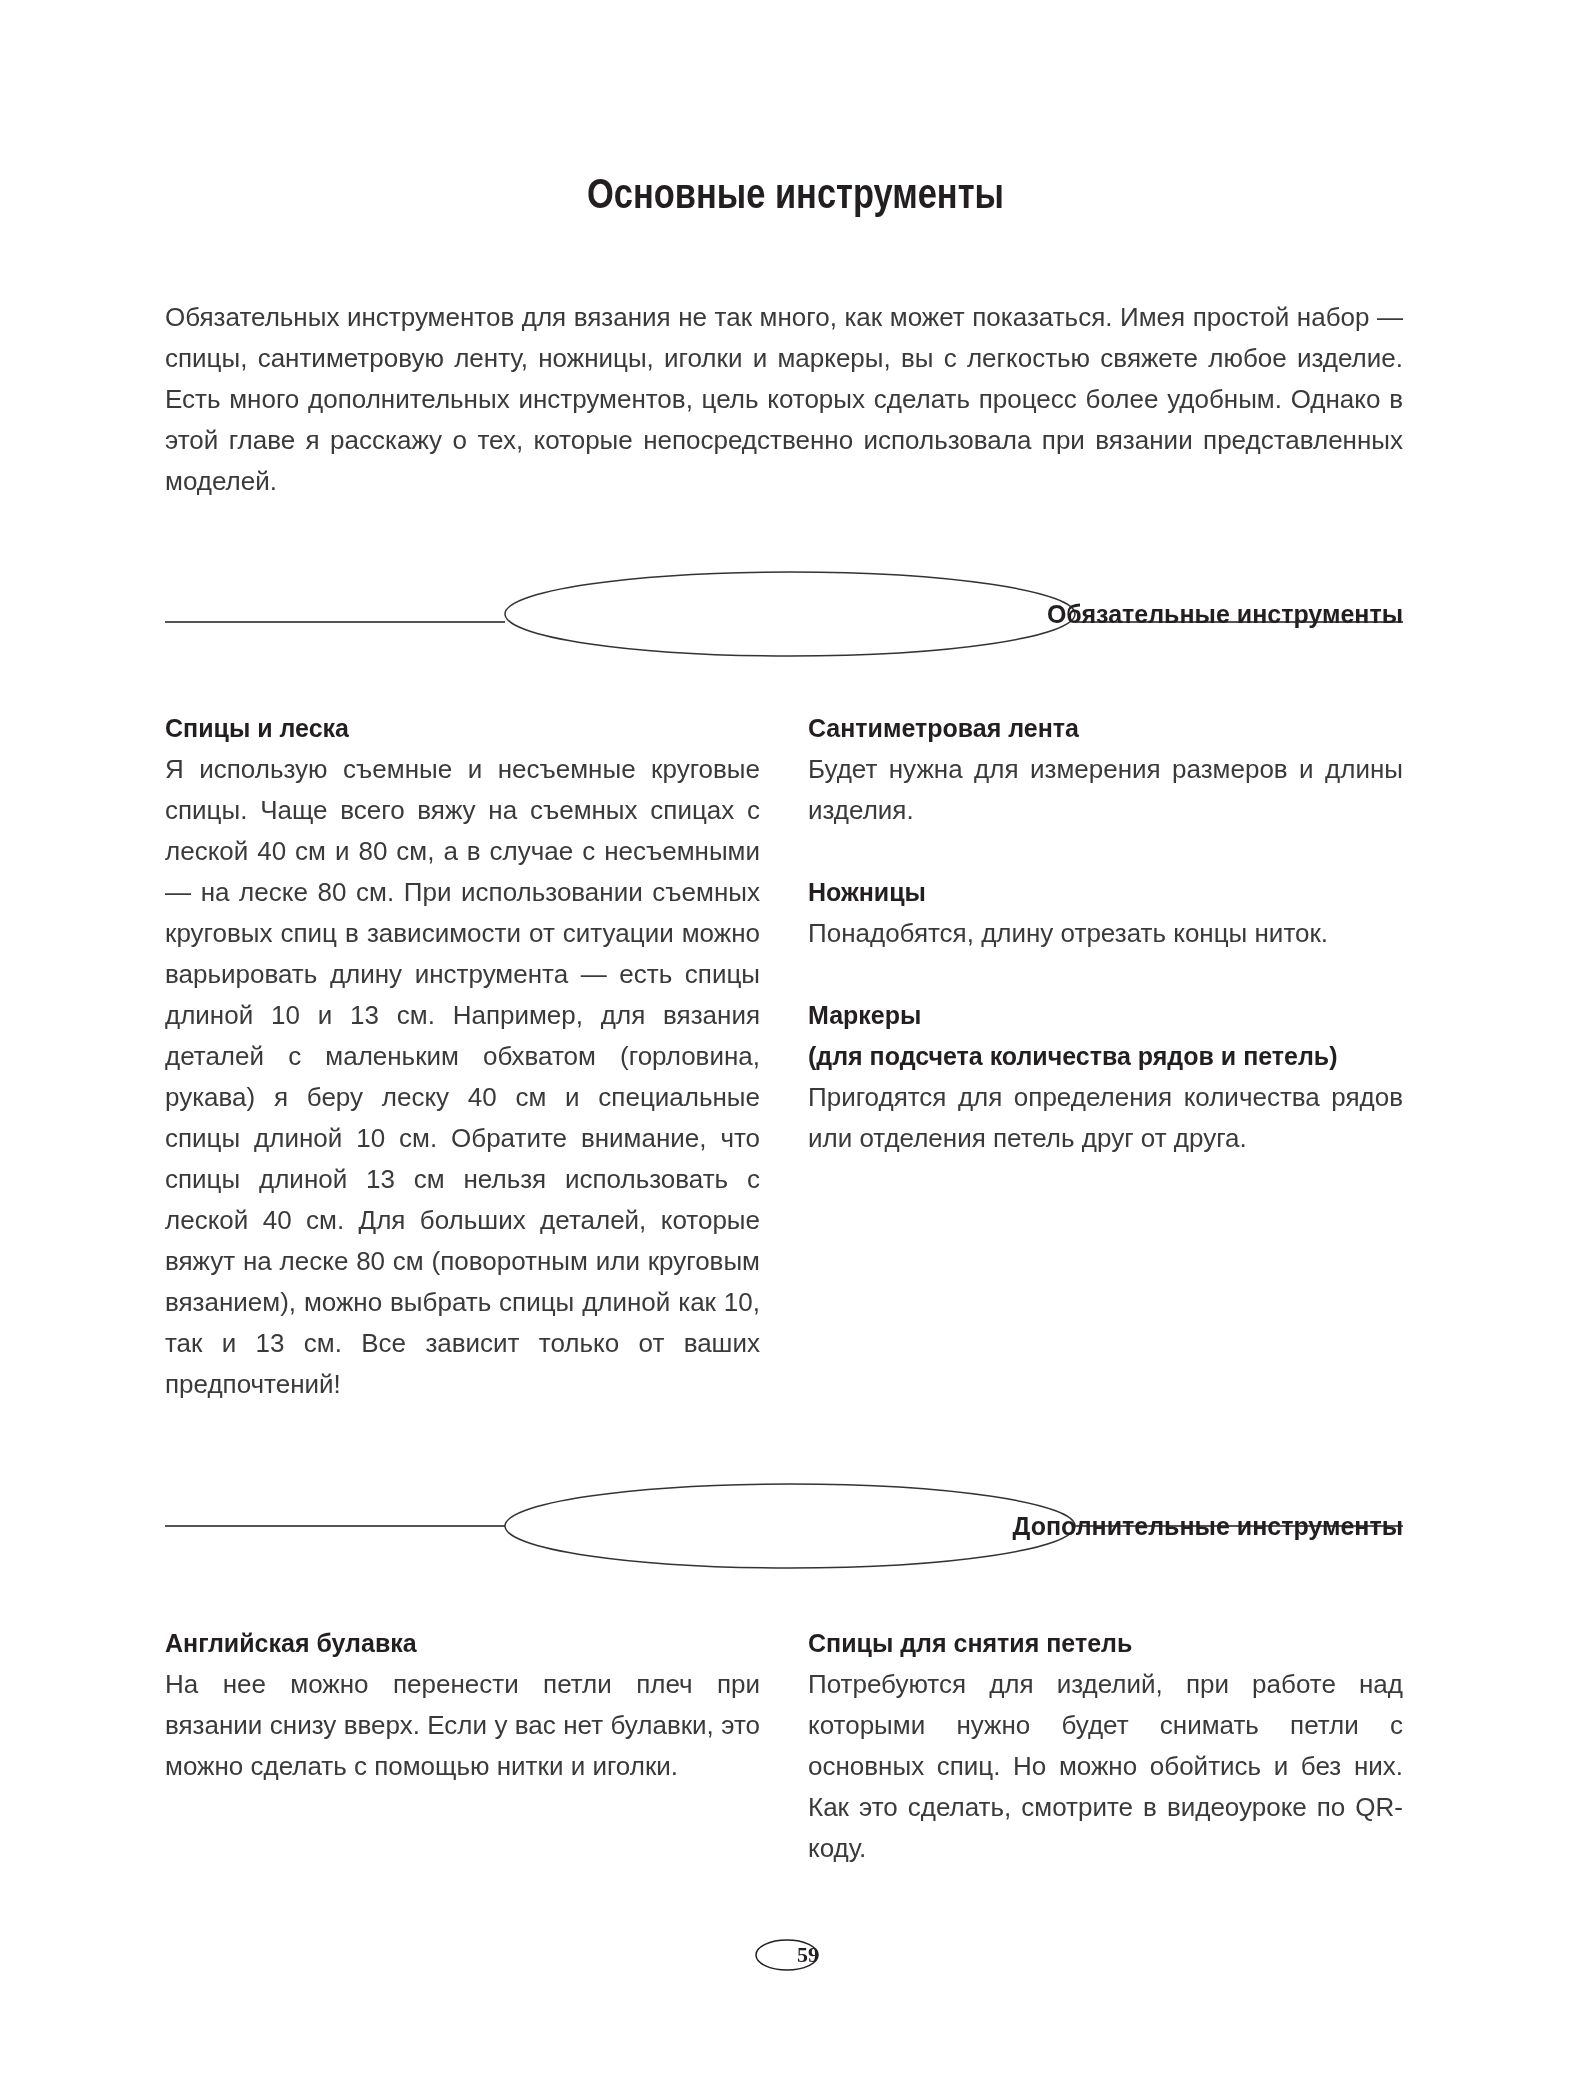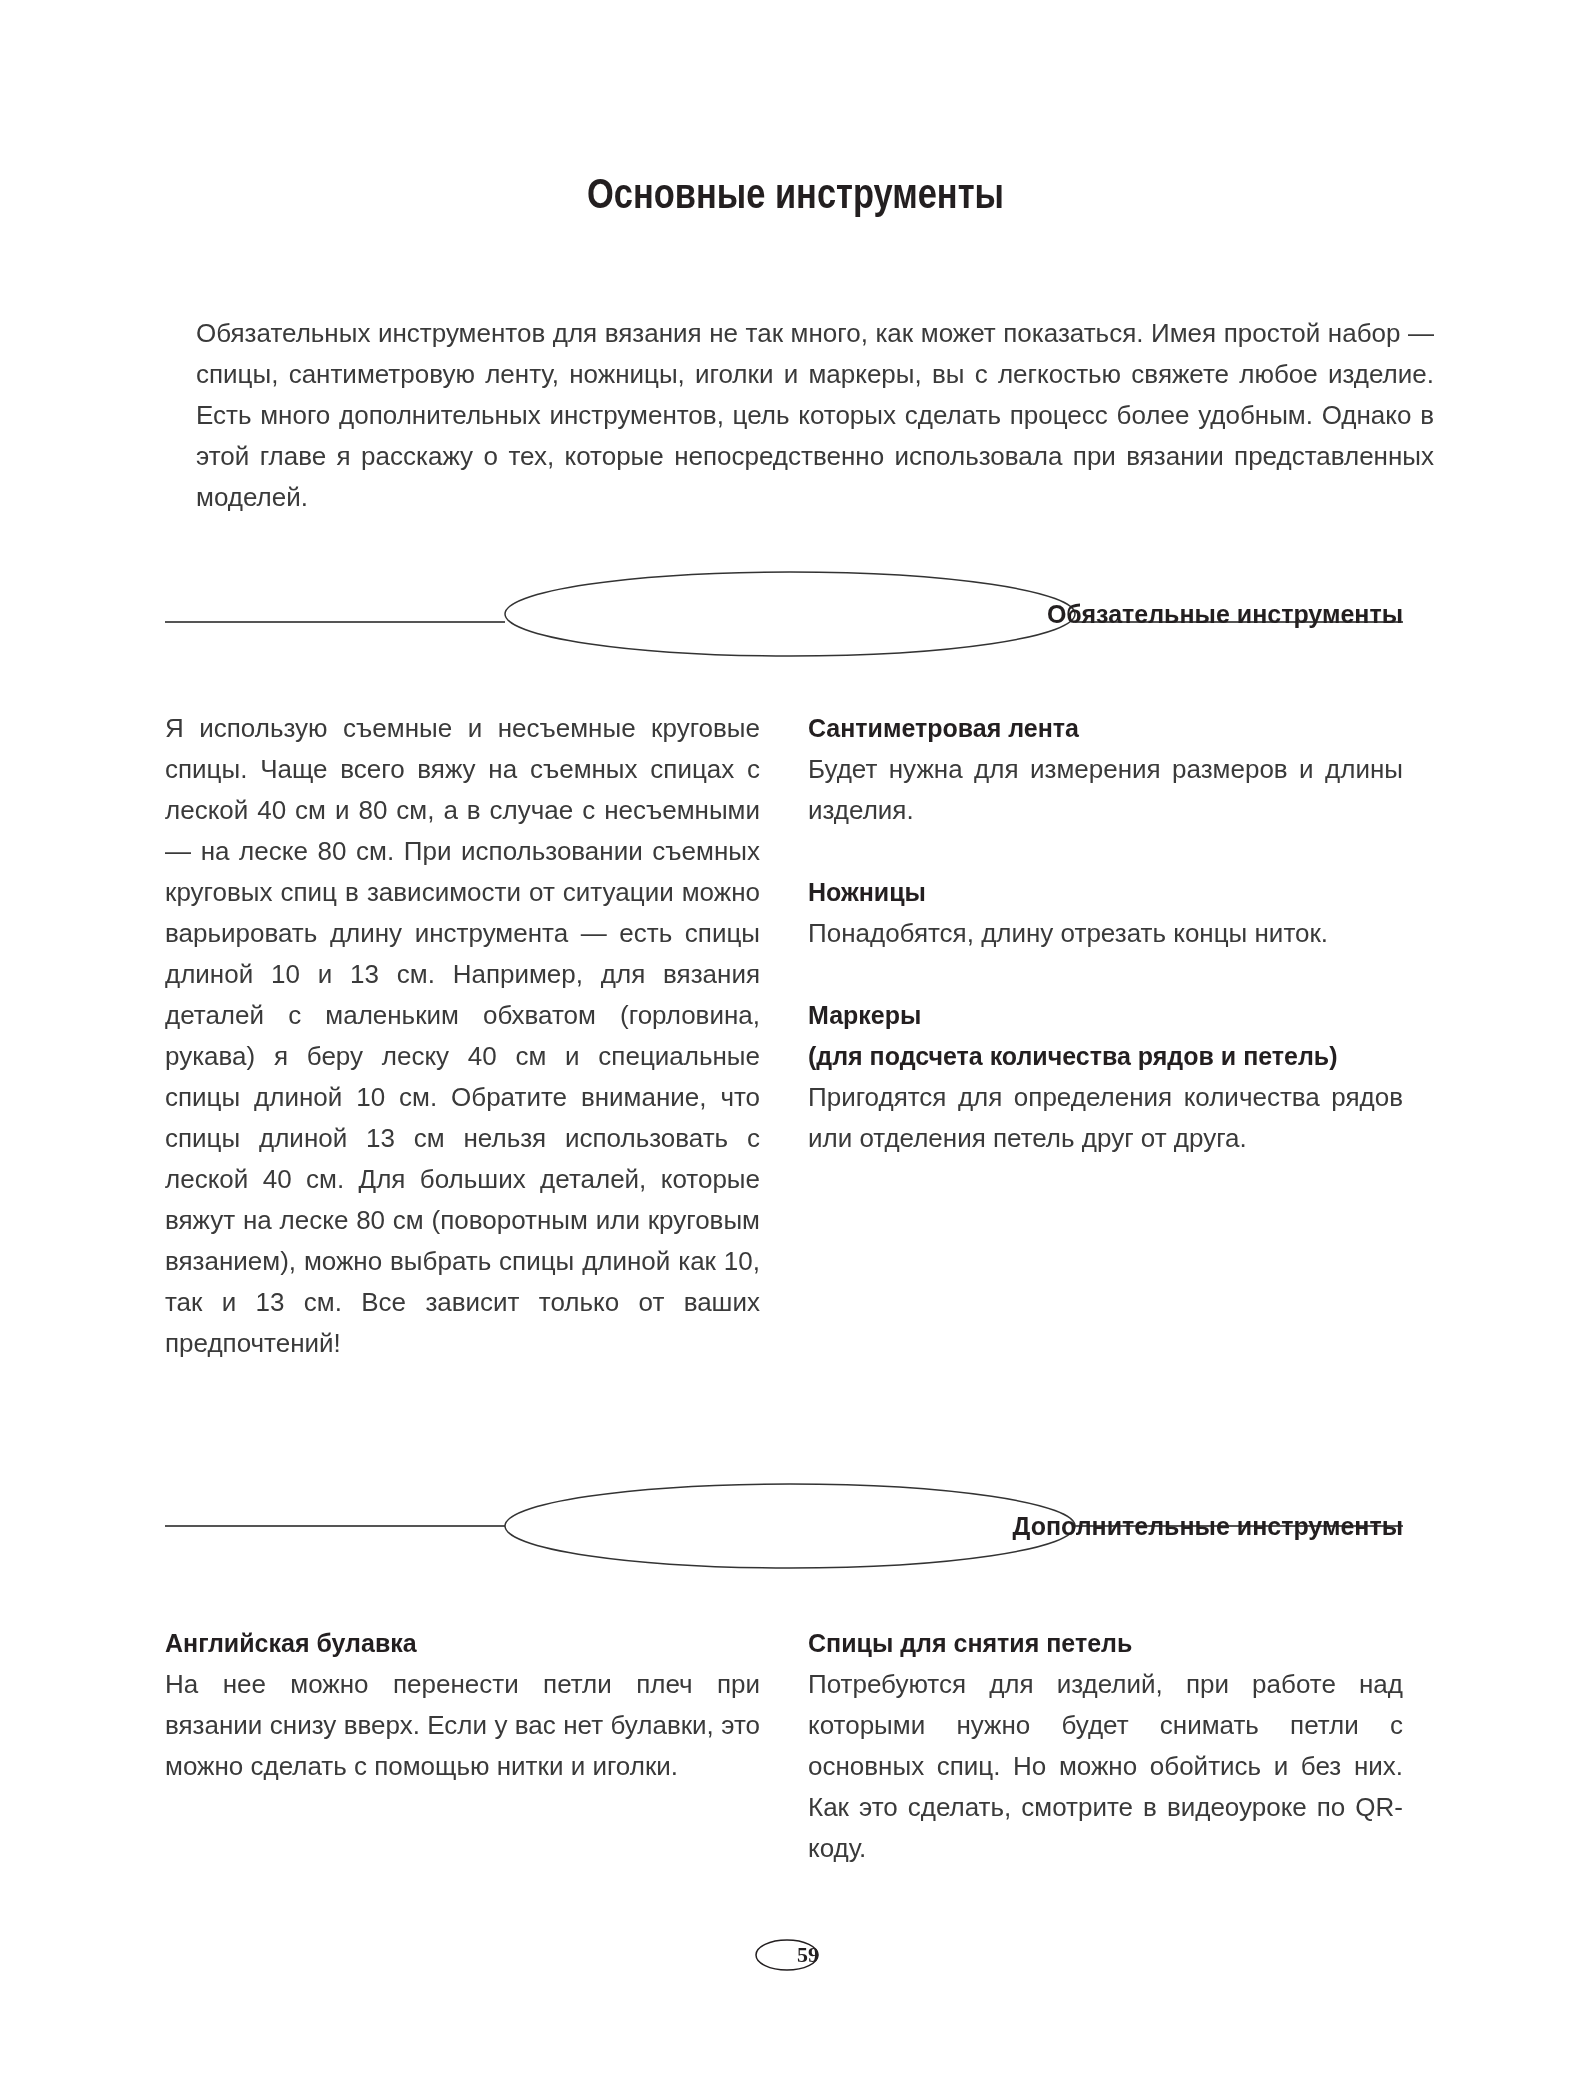--- a/index.html
+++ b/index.html
@@ -2,21 +2,21 @@
 <html><head>
 <meta charset="utf-8">
 <style>
   html, body { margin:0; padding:0; background:#ffffff; }
   body { width:1591px; height:2087px; position:relative; overflow:hidden; color:#231f20; }
   .title { position:absolute; left:0; width:1591px; top:170px; text-align:center;
     font-family:"Liberation Sans", sans-serif; font-weight:bold; font-size:42px;
     transform:scaleX(0.82); transform-origin:center; letter-spacing:0px; }
   .body-text { font-family:"Liberation Sans", sans-serif; font-size:26px; line-height:41px;
     color:#3a3a3a; text-align:justify; hyphens:manual; }
-  .intro { position:absolute; left:165px; width:1238px; top:313px;margin-left:31px; }
+  .intro { position:absolute; left:165px; width:1238px; top:297px; }
   .heading { font-family:"Liberation Sans", sans-serif; font-weight:bold; font-size:25px;
     line-height:41px; color:#231f20; }
   .col { position:absolute; width:595px; }
   .section-divider { position:absolute; left:165px; width:1238px; height:90px; }
   .section-divider svg { position:absolute; left:0; top:0; }
   .section-label { position:absolute; left:0; width:1238px; top:0; height:90px; line-height:90px;
     text-align:right; font-family:"Liberation Sans", sans-serif; font-weight:bold; font-size:25px; color:#231f20; }
   .block { margin-bottom:41px; }
   .page-num { position:absolute; left:755px; top:1939px; width:64px; height:32px; }
   .page-num span { position:absolute; left:0; width:64px; top:0; line-height:32px; text-align:right;
@@ -33,20 +33,21 @@
   <svg width="1238" height="90">
     <line x1="0" y1="53" x2="340" y2="53" stroke="#555" stroke-width="2"></line>
     <line x1="910" y1="53" x2="1238" y2="53" stroke="#555" stroke-width="2"></line>
     <ellipse cx="625" cy="45" rx="285" ry="42" fill="none" stroke="#333" stroke-width="1.5"></ellipse>
   </svg>
   <div class="section-label">Обязательные инструменты</div>
 </div>
 
 <div class="col" style="left:165px; top:708px;">
   <div class="block">
+    <div class="heading">Спицы и леска</div>
     <div class="body-text">Я использую съемные и несъемные круговые спицы. Чаще всего вяжу на съемных спицах с леской 40 см и 80 см, а в случае с несъемными — на леске 80 см. При использовании съемных круговых спиц в зависимости от ситуации можно варьировать длину инструмента — есть спицы длиной 10 и 13 см. Например, для вязания деталей с маленьким обхватом (горловина, рукава) я беру леску 40 см и специальные спицы длиной 10 см. Обратите внимание, что спицы длиной 13 см нельзя использовать с леской 40 см. Для больших деталей, которые вяжут на леске 80 см (поворотным или круговым вязанием), можно выбрать спицы длиной как 10, так и 13 см. Все зависит только от ваших предпочтений!</div>
   </div>
 </div>
 
 <div class="col" style="left:808px; top:708px;">
   <div class="block">
     <div class="heading">Сантиметровая лента</div>
     <div class="body-text">Будет нужна для измерения размеров и длины изделия.</div>
   </div>
   <div class="block">

